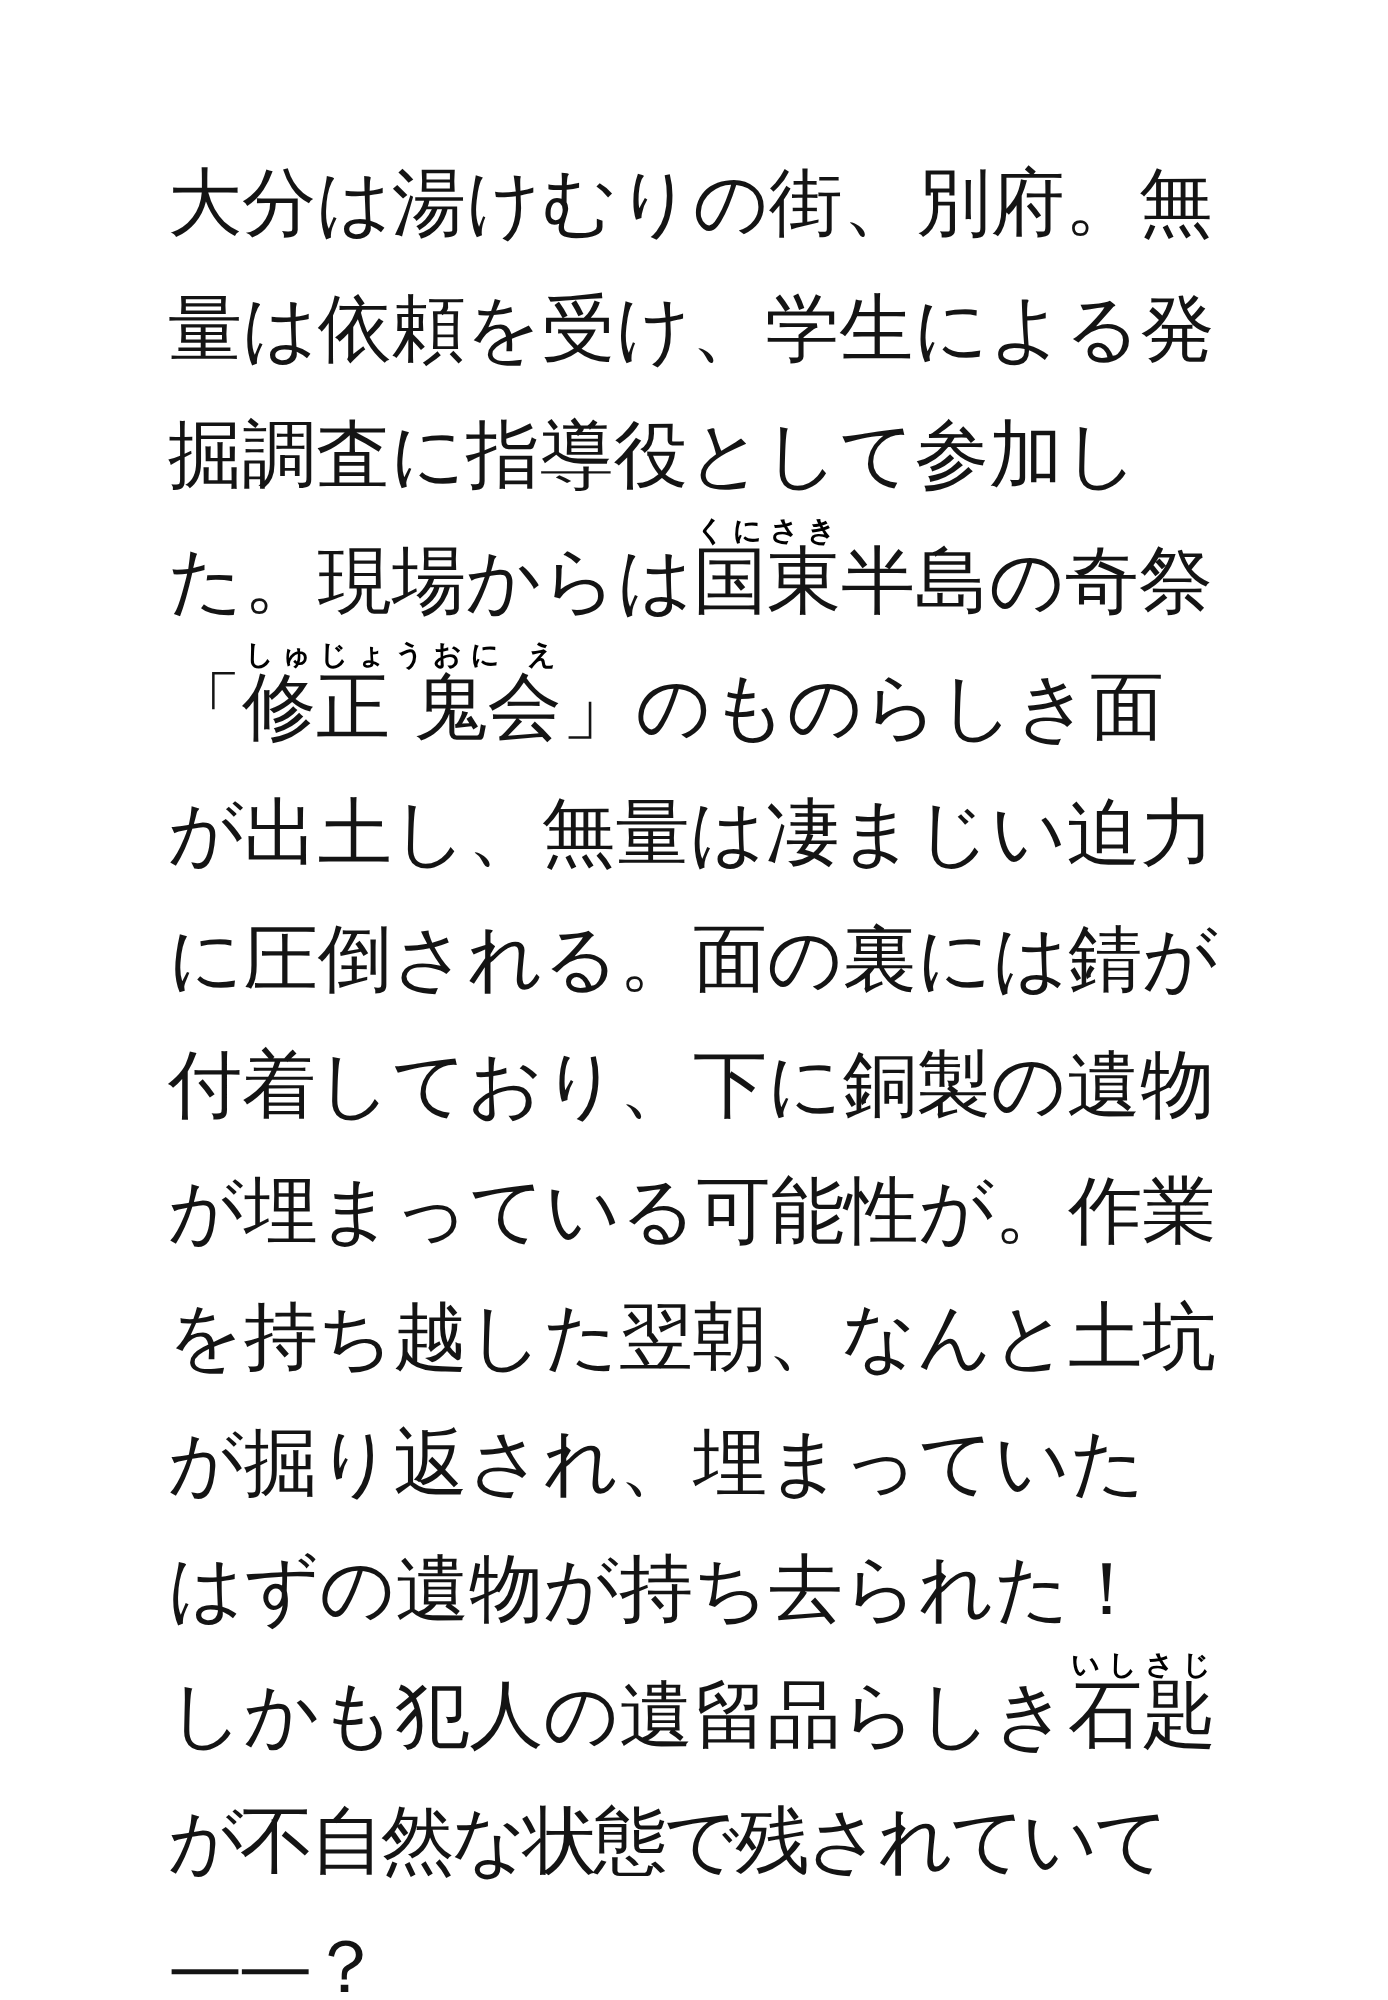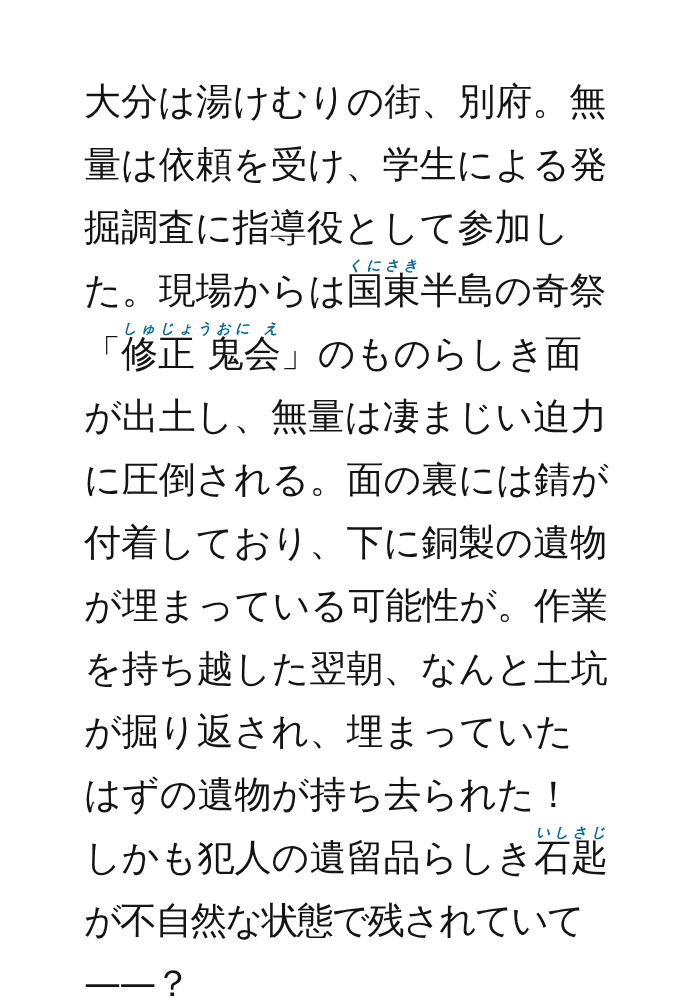--- a/index.html
+++ b/index.html
@@ -32,23 +32,22 @@
   }
   
   ruby {
     ruby-position: over;
   }
   rt {
     font-size: 14px;
     line-height: 1;
     font-weight: 700;
     letter-spacing: 1px;
-    color: #0369a1;
+    color: #000000;
     transform: translateY(2px);
-    font-style: italic;
   }
   .sp {
     display: inline-block;
     width: 0.6em;
   }
   .dash {
     letter-spacing: -0.05em;
   }
 </style>
 </head>

